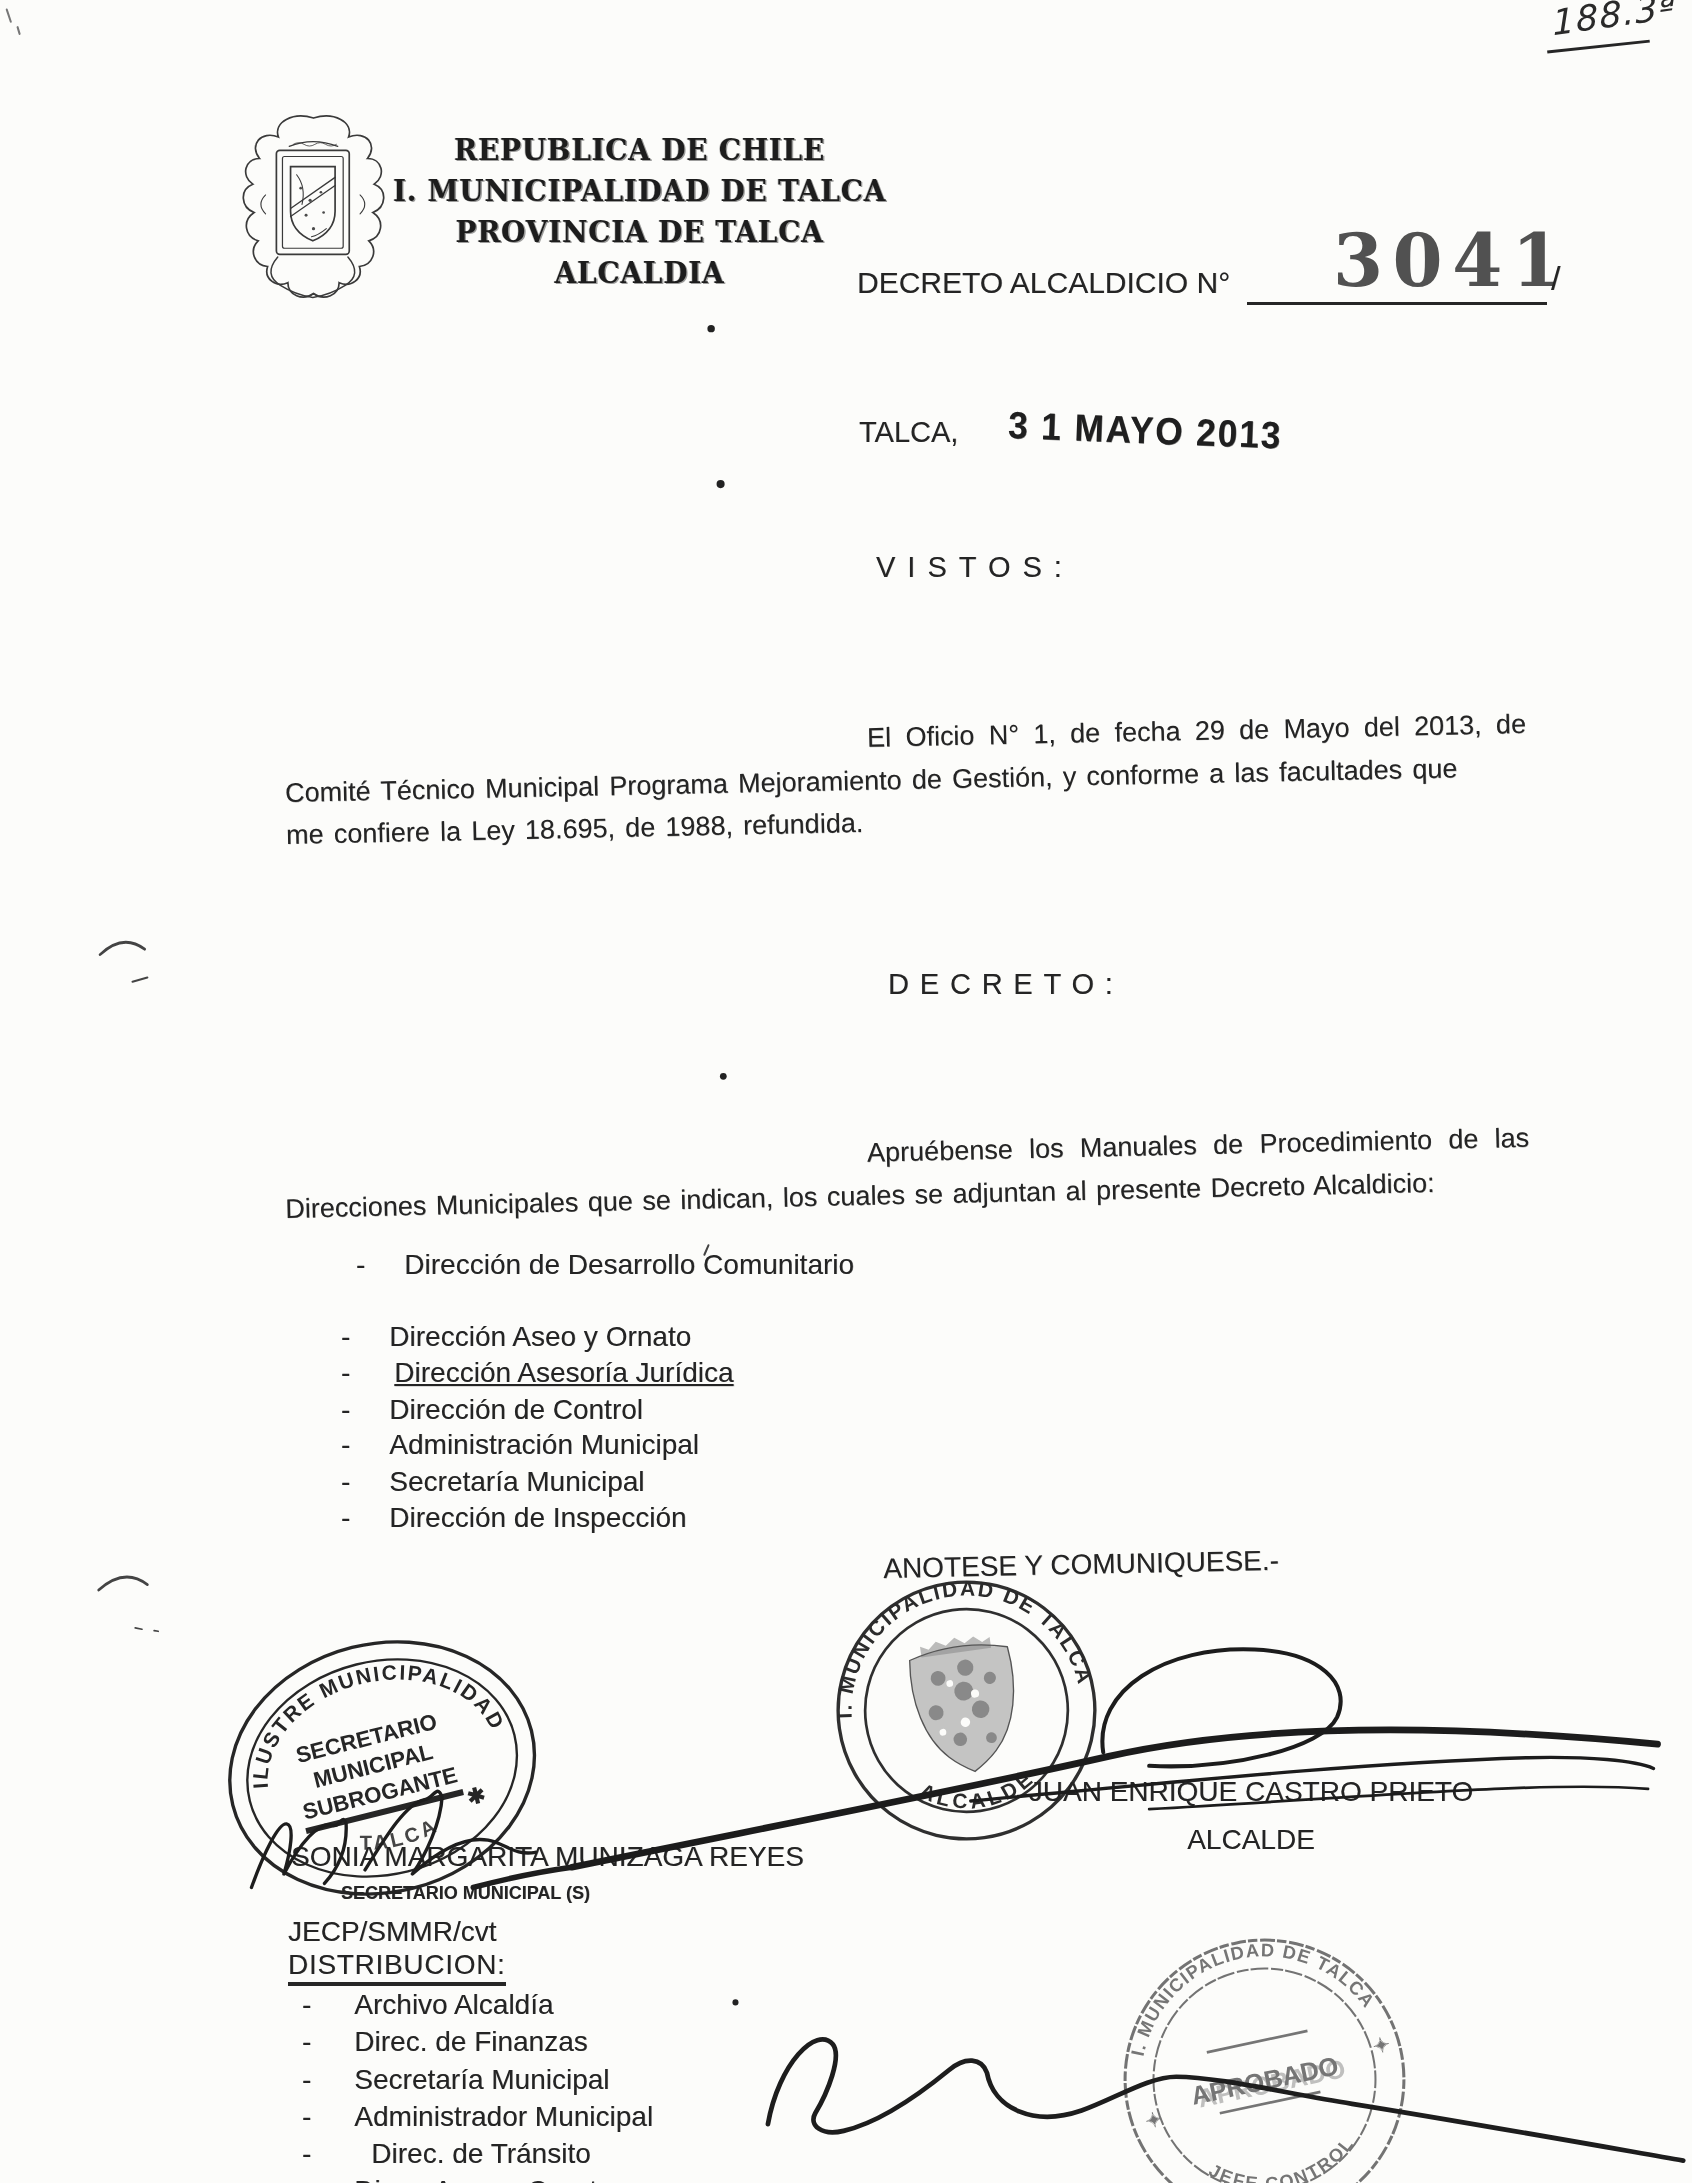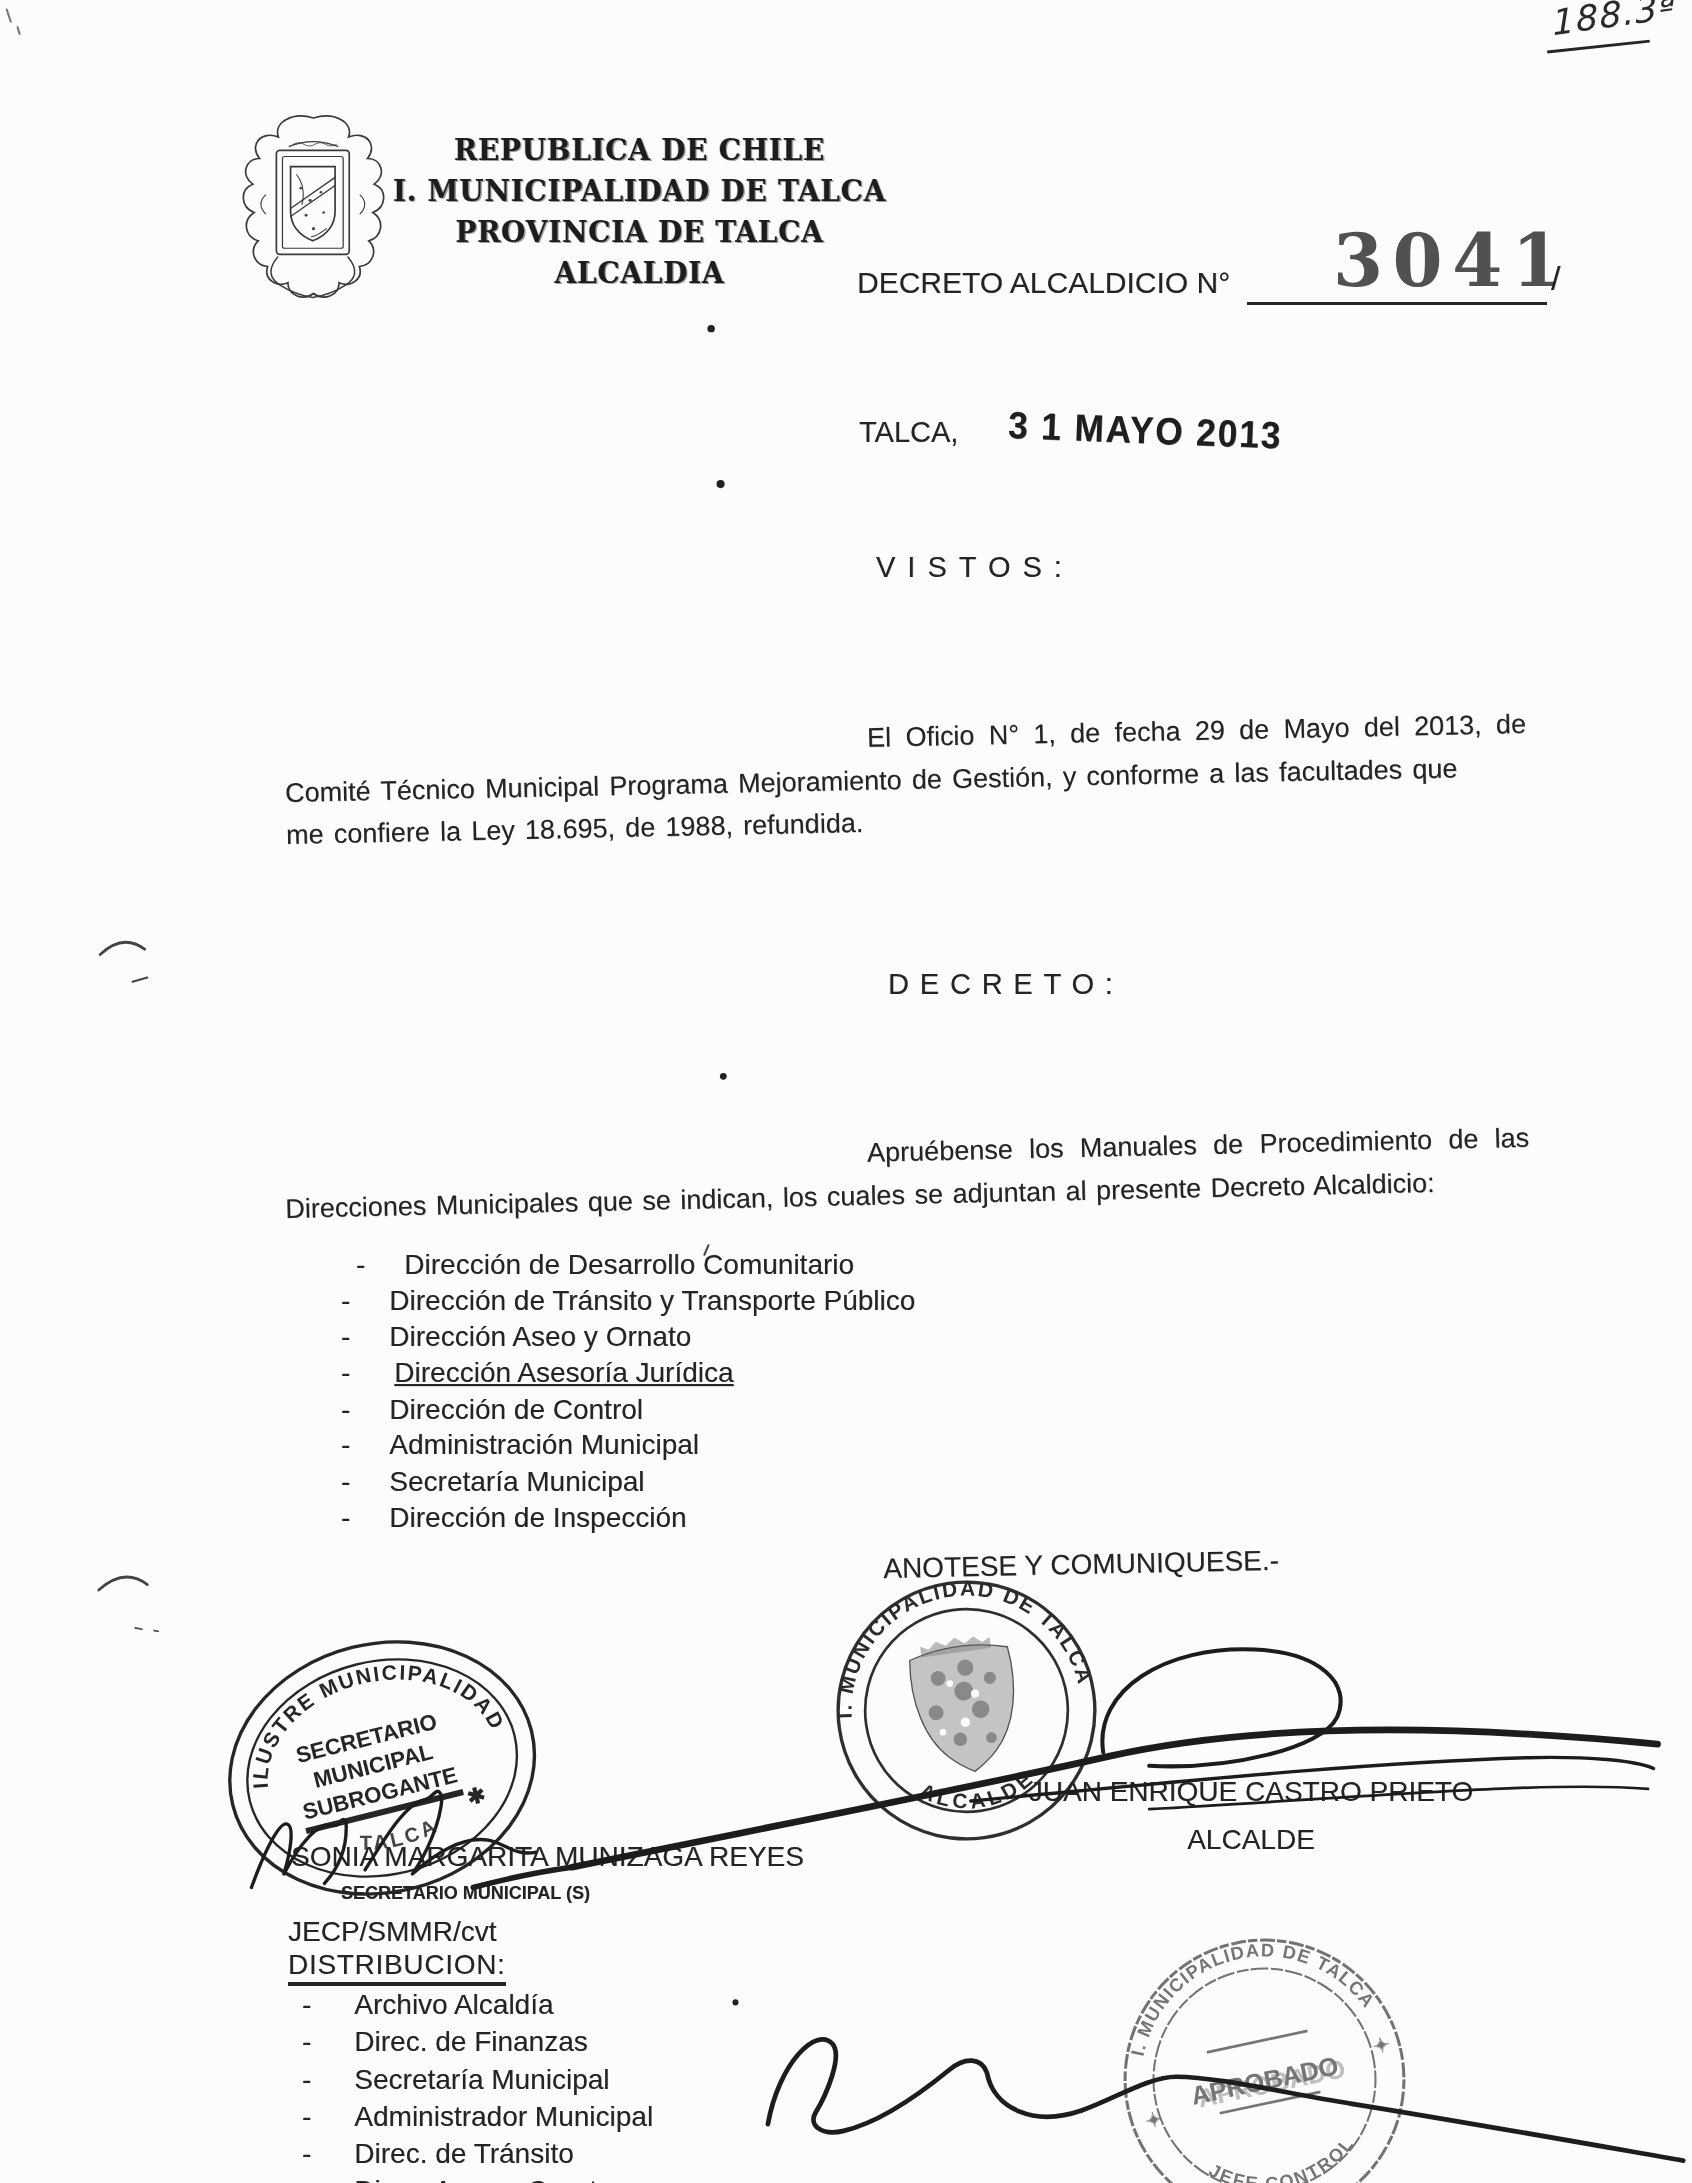--- a/index.html
+++ b/index.html
@@ -82,21 +82,20 @@
   </div>
 
   <div class="t" style="left:888px;top:970px;font-size:29px;letter-spacing:10.8px;">DECRETO:</div>
 
   <div class="para" style="left:284px;top:1153px;width:1305px;height:95px;transform:rotate(-1.3deg);font-size:27px;">
     <div class="ln" style="left:583px;top:0;word-spacing:8.8px;">Apruébense los Manuales de Procedimiento de las</div>
     <div class="ln" style="left:0;top:43px;word-spacing:2px;">Direcciones Municipales que se indican, los cuales se adjuntan al presente Decreto Alcaldicio:</div>
   </div>
 
   <div class="t" style="left:356px;top:1251px;font-size:28px;"><span>-</span><span style="margin-left:39px;">Dirección de Desarrollo Comunitario</span></div>
-  <div class="t" style="left:341px;top:1287px;font-size:28px;"><span>-</span><span style="margin-left:39px;">Dirección de Tránsito y Transporte Público</span></div>
   <div class="t" style="left:341px;top:1323px;font-size:28px;text-align:right;"><span>-</span><span style="margin-left:39px;">Dirección Aseo y Ornato</span></div>
   <div class="t" style="left:341px;top:1359px;font-size:28px;"><span>-</span><span style="margin-left:44px;text-decoration:underline;">Dirección Asesoría Jurídica</span></div>
   <div class="t" style="left:341px;top:1396px;font-size:28px;"><span>-</span><span style="margin-left:39px;">Dirección de Control</span></div>
   <div class="t" style="left:341px;top:1431px;font-size:28px;"><span>-</span><span style="margin-left:39px;">Administración Municipal</span></div>
   <div class="t" style="left:341px;top:1468px;font-size:28px;"><span>-</span><span style="margin-left:39px;">Secretaría Municipal</span></div>
   <div class="t" style="left:341px;top:1504px;font-size:28px;"><span>-</span><span style="margin-left:39px;">Dirección de Inspección</span></div>
 
   <div class="t rot" style="left:883px;top:1555px;font-size:28px;transform:rotate(-1.2deg);">ANOTESE Y COMUNIQUESE.-</div>
 
   <svg style="left:828px;top:1572px;" width="277" height="277" viewBox="0 0 410 410">
@@ -161,21 +160,21 @@
 
   <div class="t" style="left:291px;top:1843px;font-size:28px;">SONIA MARGARITA MUNIZAGA REYES</div>
   <div class="t" style="left:341px;top:1884px;font-size:18px;font-weight:bold;">SECRETARIO MUNICIPAL (S)</div>
   <div class="t" style="left:288px;top:1918px;font-size:28px;">JECP/SMMR/cvt</div>
 
   <div class="t underlabel" style="left:288px;top:1951px;font-size:28px;letter-spacing:0.7px;">DISTRIBUCION:</div>
   <div class="t" style="left:302px;top:1991px;font-size:28px;"><span>-</span><span style="margin-left:43px;">Archivo Alcaldía</span></div>
   <div class="t" style="left:302px;top:2028px;font-size:28px;"><span>-</span><span style="margin-left:43px;">Direc. de Finanzas</span></div>
   <div class="t" style="left:302px;top:2066px;font-size:28px;"><span>-</span><span style="margin-left:43px;">Secretaría Municipal</span></div>
   <div class="t" style="left:302px;top:2103px;font-size:28px;"><span>-</span><span style="margin-left:43px;">Administrador Municipal</span></div>
-  <div class="t" style="left:302px;top:2140px;font-size:28px;"><span>-</span><span style="margin-left:43px;">Direc. de Tránsito</span></div>
+  <div class="t" style="left:302px;top:2140px;font-size:28px;"><span>-</span><span style="margin-left:60px;">Direc. de Tránsito</span></div>
   <div class="t" style="left:302px;top:2177px;font-size:28px;"><span>-</span><span style="margin-left:43px;">Direc. Aseo y Ornato</span></div>
 
   <svg style="left:1119px;top:1934px;opacity:.82;" width="291" height="291" viewBox="0 0 430 430">
     <g transform="rotate(-12 215 215)" stroke="#565656" fill="none">
       <circle cx="215" cy="215" r="206" stroke-width="4.5" stroke-dasharray="14 4 22 3"></circle>
       <circle cx="215" cy="215" r="164" stroke-width="3" stroke-dasharray="18 3 26 4"></circle>
       <path id="ctl-top" d="M 33 215 A 182 182 0 0 1 397 215" stroke="none"></path>
       <path id="ctl-bot" d="M 52 215 A 163 163 0 0 0 378 215" stroke="none"></path>
     </g>
     <g transform="rotate(-12 215 215)" fill="#585858" font-weight="bold">

